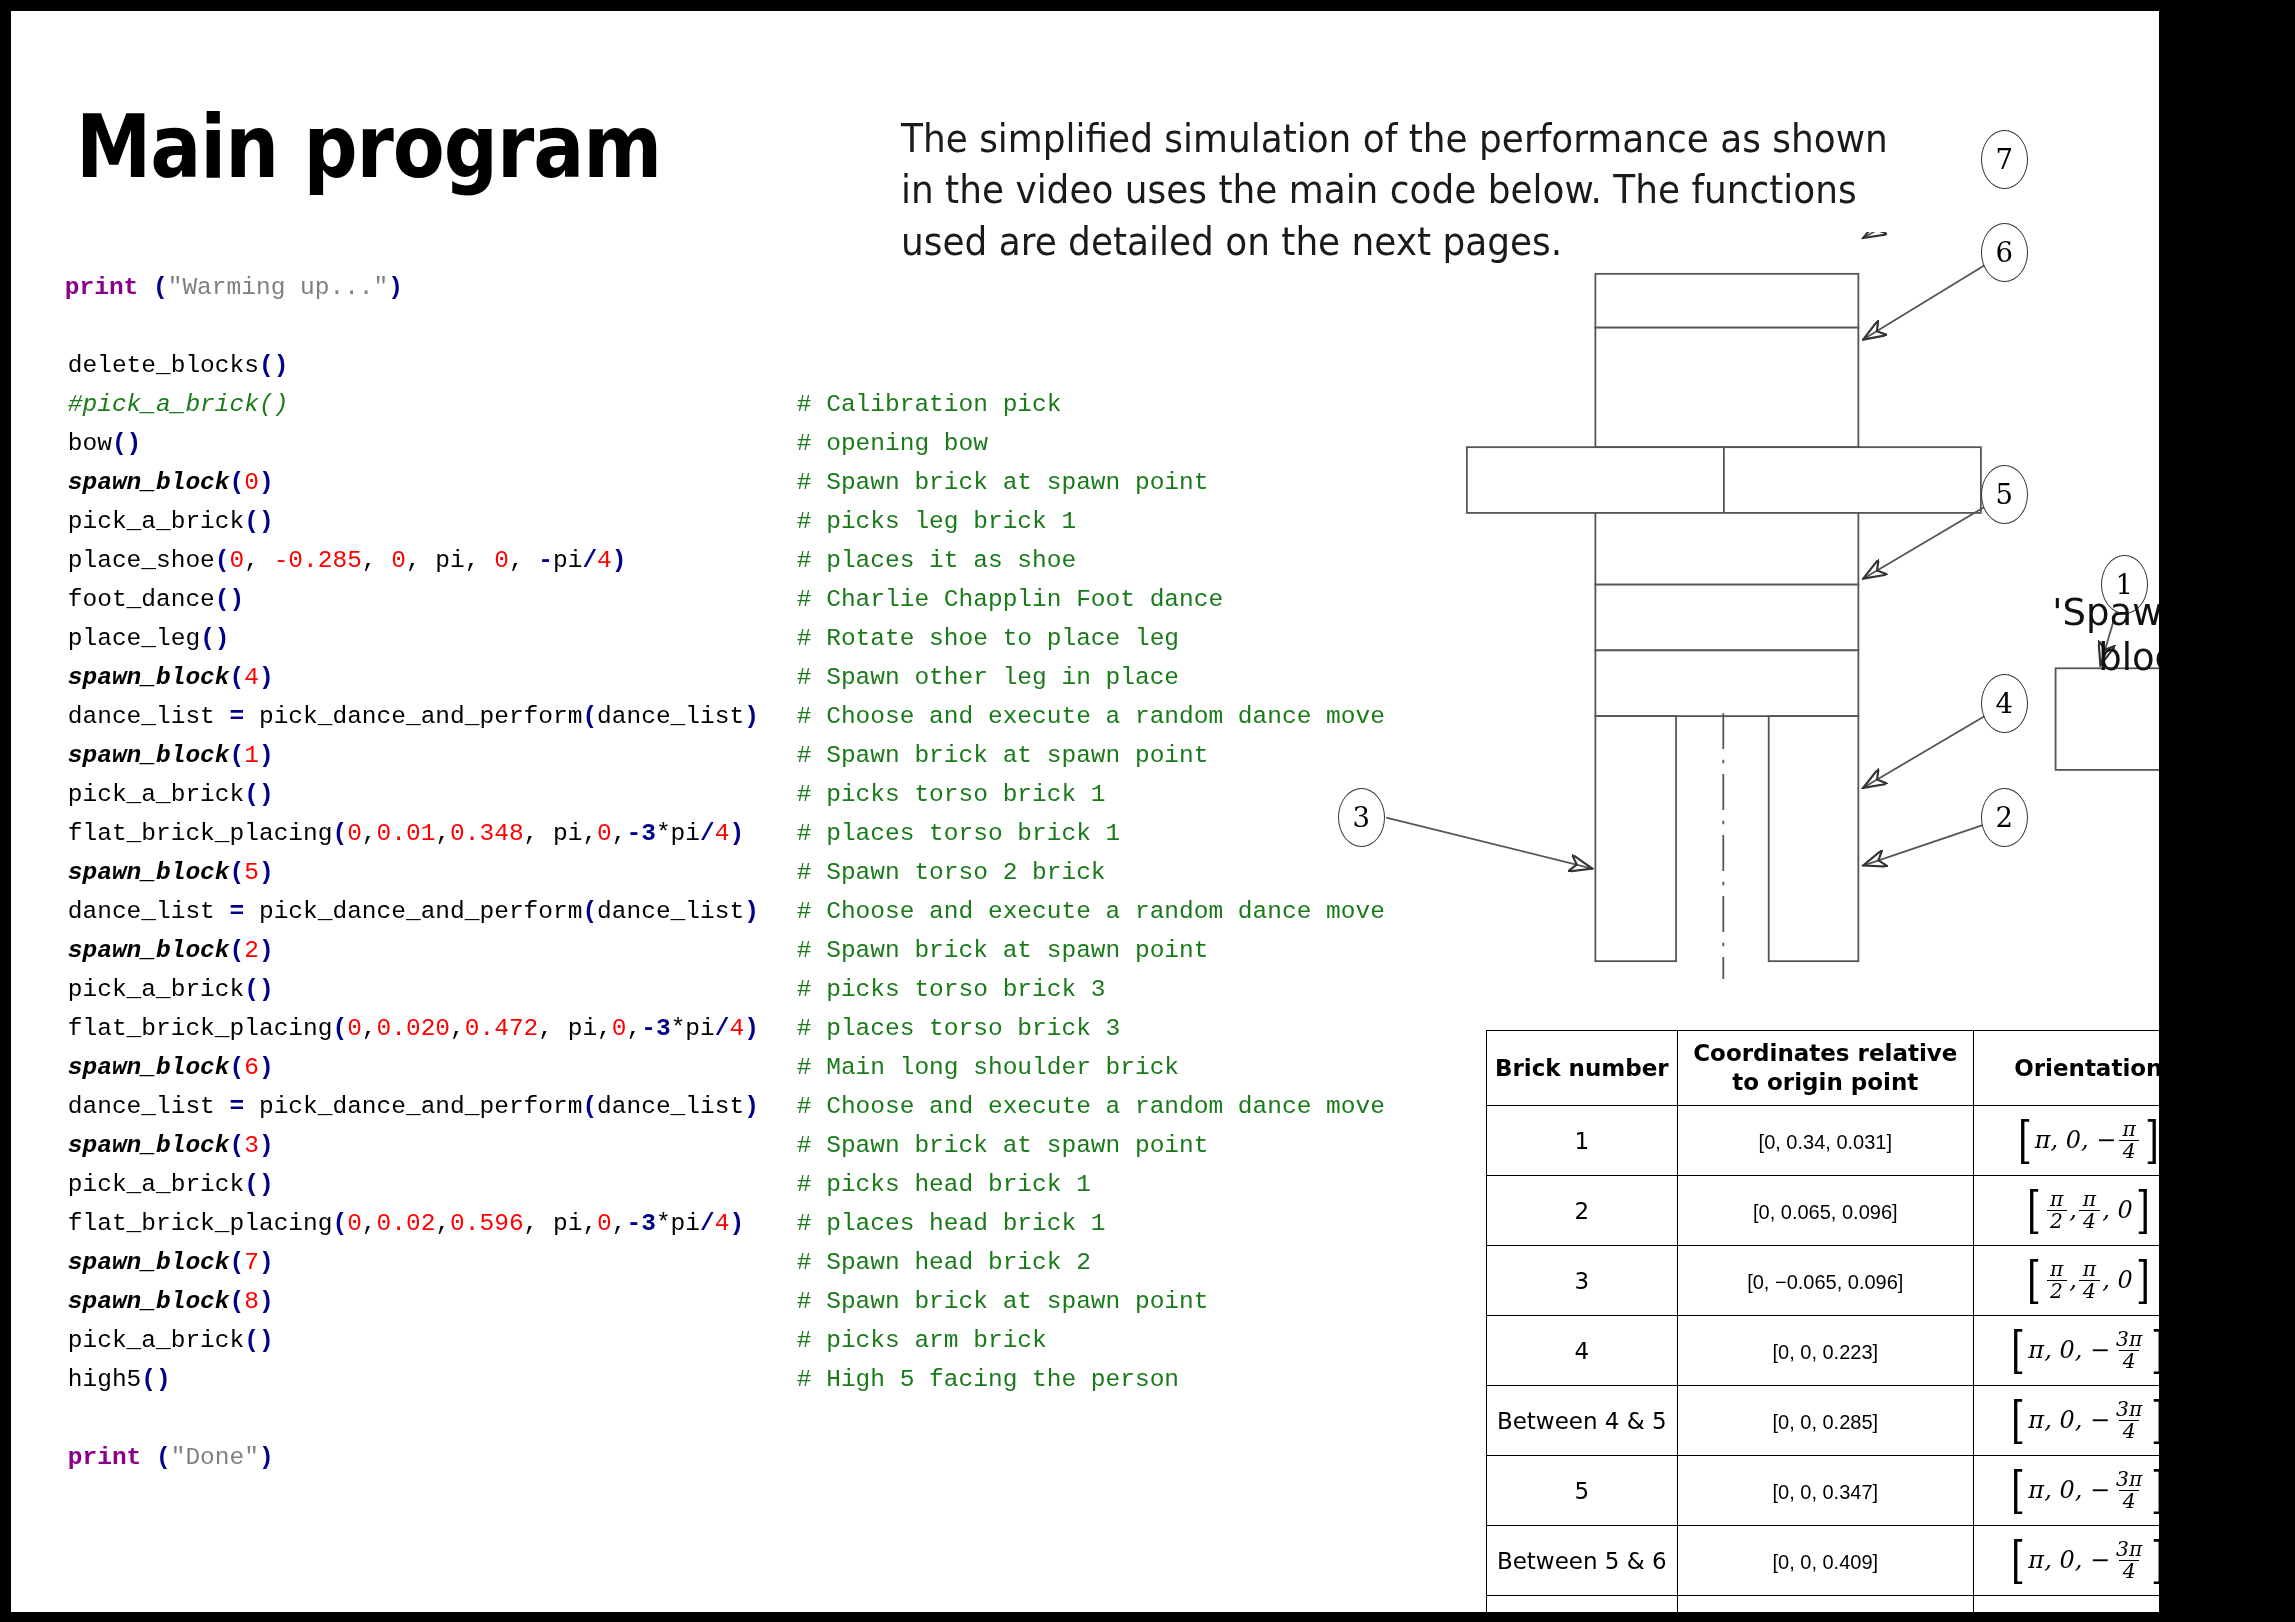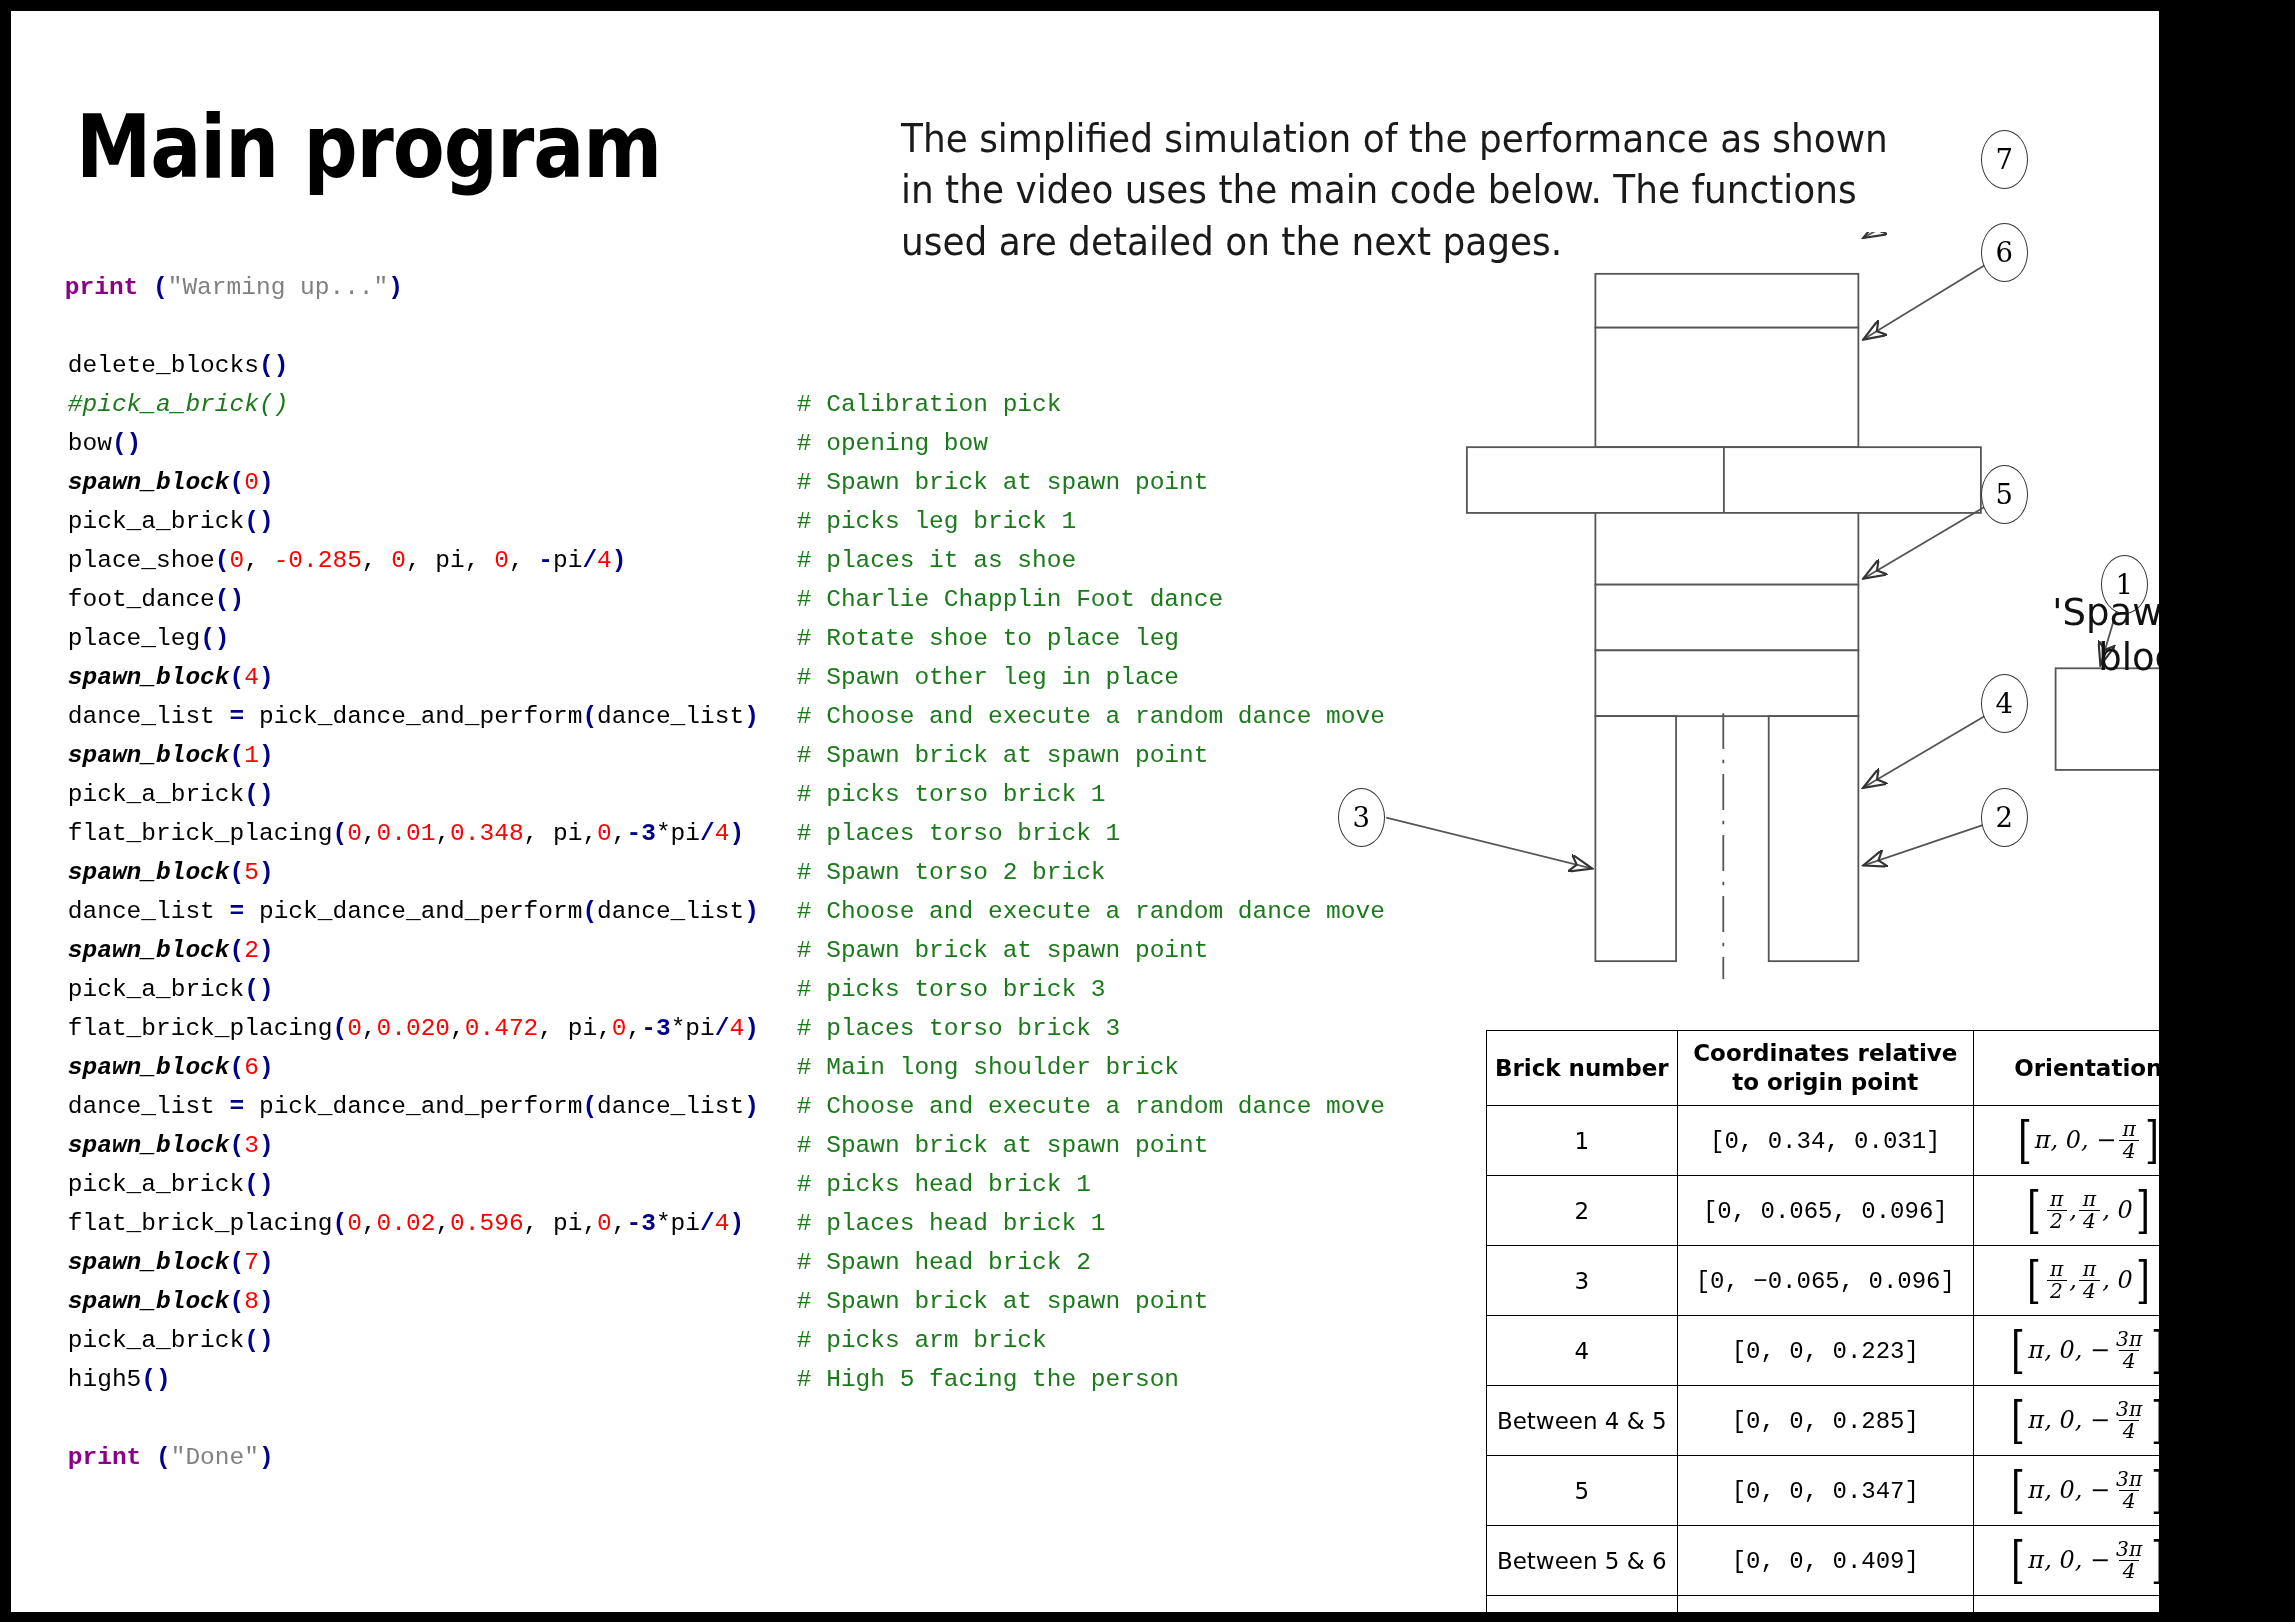--- a/index.html
+++ b/index.html
@@ -162,22 +162,22 @@
     flex-direction:column;
     align-items:center;
     justify-content:center;
     vertical-align:middle;
     margin:0 2.4px;
     line-height:1;
   }
   .frac .n{font-size:20.3px;padding:0 3.6px;}
   .frac .d{font-size:20.3px;padding:0 3.6px;border-top:1.8px solid #000;}
   .coordtxt{
-    font-family:Liberation Mono, monospace;
-    font-size:24px;
+    font-family:Liberation Sans, sans-serif;
+    font-size:20px;
   }
 </style>
 </head>
 <body>
 
 <div class="slide">
 
   <div class="title">Main program</div>
 
   <div class="intro">The simplified simulation of the performance as shown in the video uses the main code below. The functions used are detailed on the next pages.</div>

